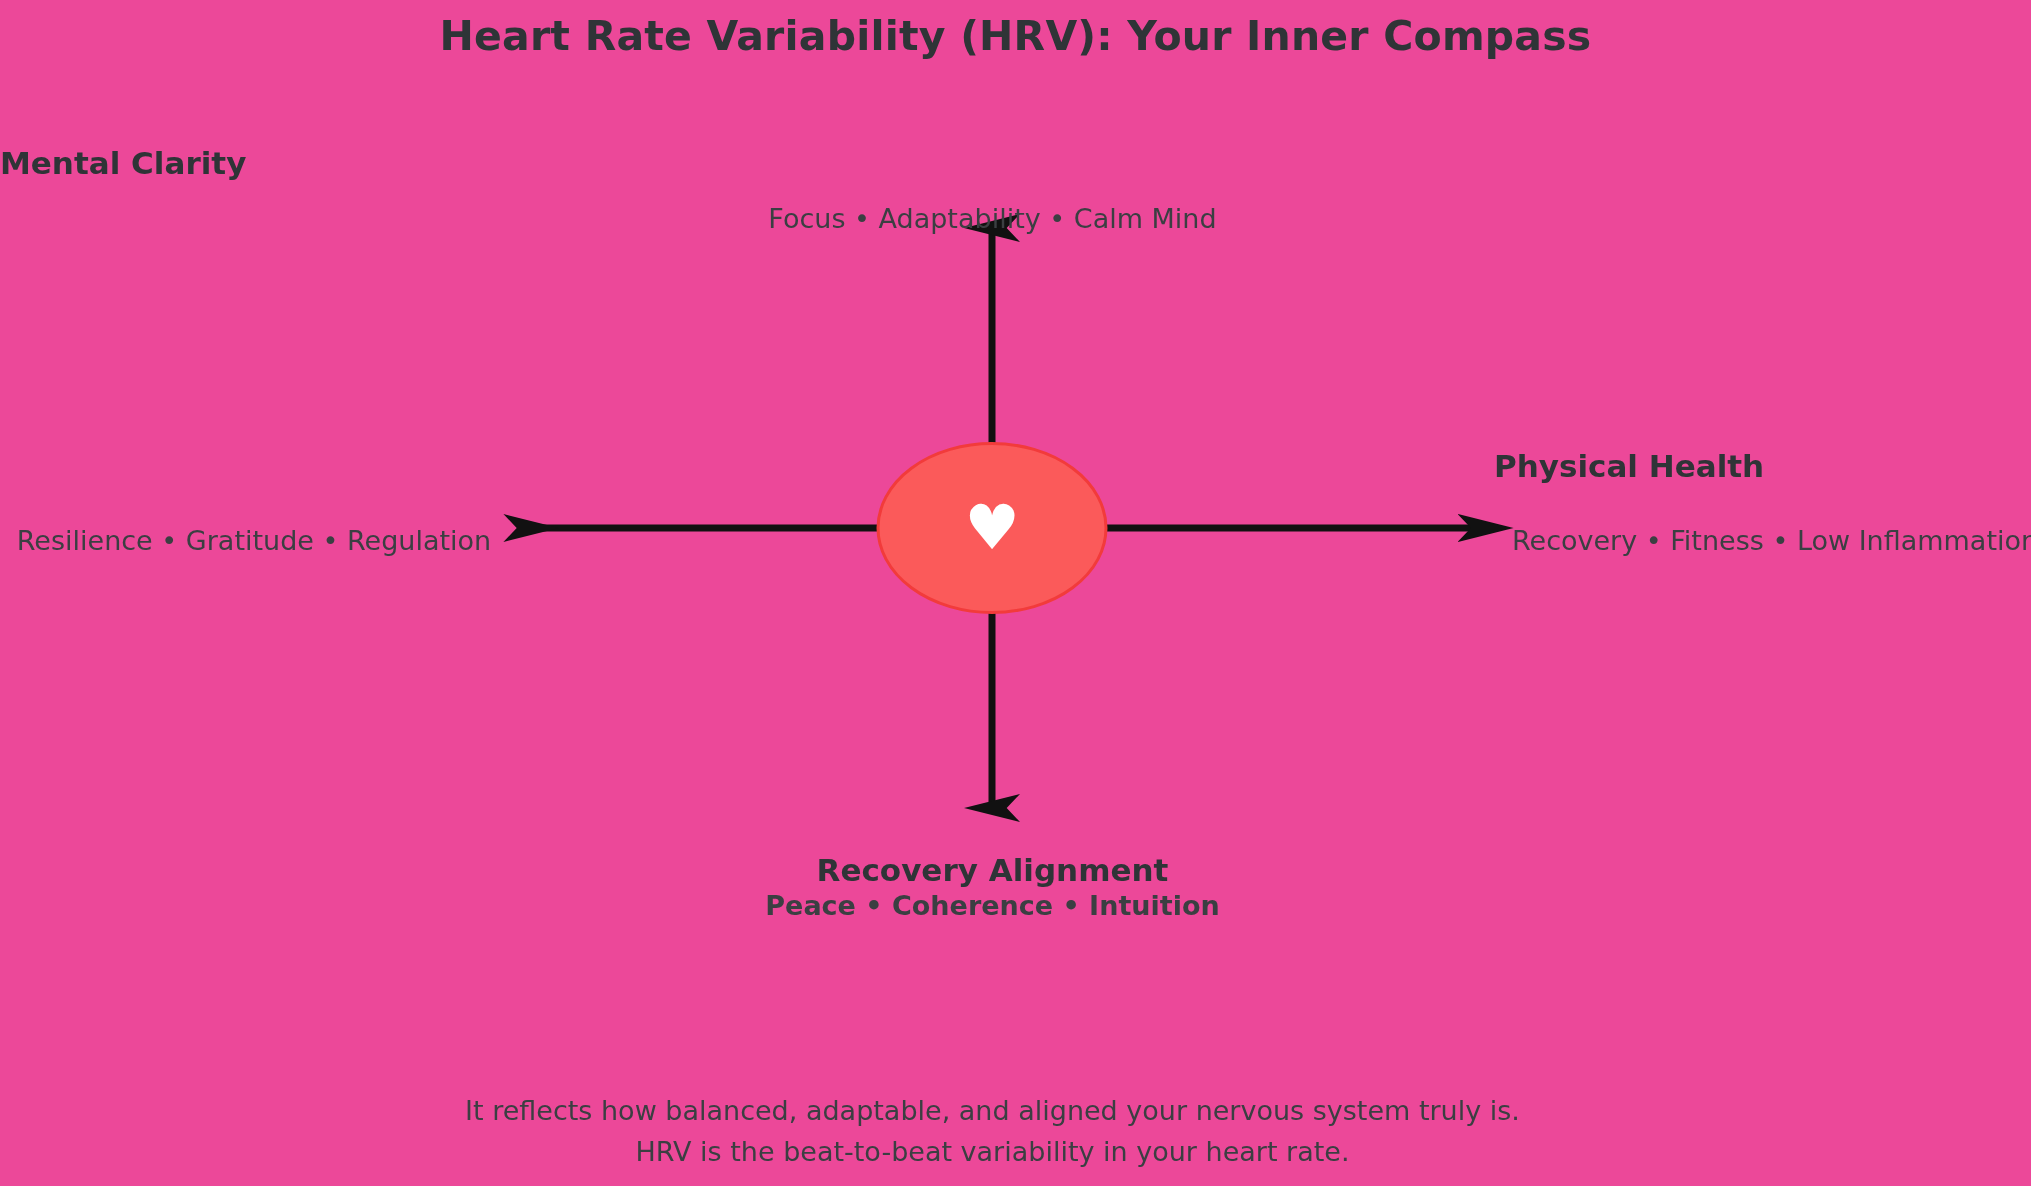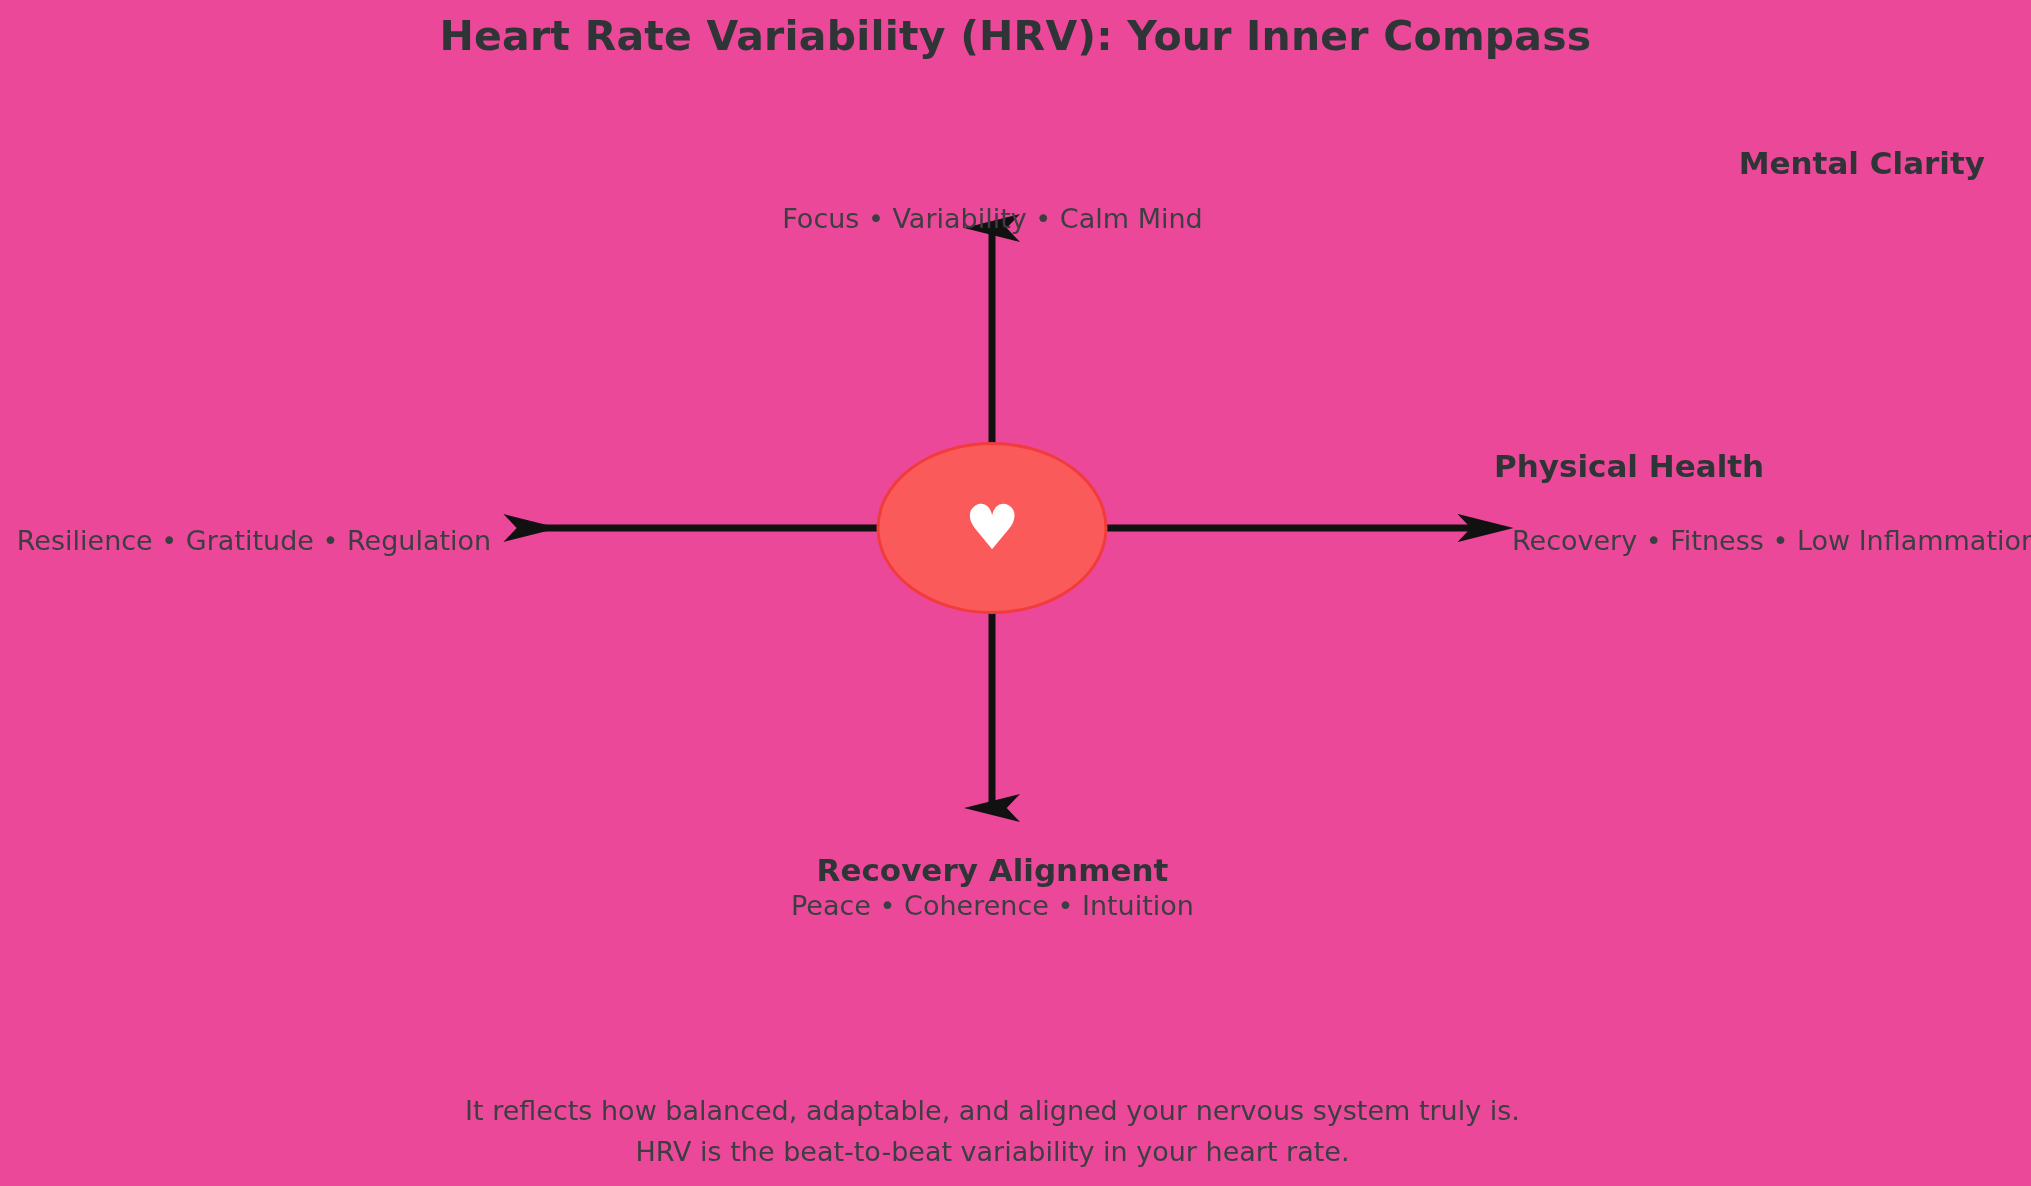--- a/index.html
+++ b/index.html
@@ -51,21 +51,21 @@
   .quad-sub {
     position: absolute;
     font-size: 27px;
     font-weight: normal;
     color: #3b3f42;
     white-space: nowrap;
   }
 
   
   #top-heading {
-    left: 0; top: 145px; width: 1985px; text-align: right;
+    left: 0; top: 145px; width: 1985px; text-align: left;
   }
   #top-sub {
     left: 0; top: 203px; width: 1985px; text-align: center;
   }
   
   #left-heading {
     left: 0; top: 448px; width: 508px; text-align: center;
   }
   #left-sub {
     left: 0; top: 525px; width: 508px; text-align: center;
@@ -75,21 +75,21 @@
     left: 1474px; top: 448px; text-align: left; margin-left: 20px;
   }
   #right-sub {
     left: 1512px; top: 525px; text-align: left;
   }
   
   #bottom-heading {
     left: 0; top: 852px; width: 1985px; text-align: center;
   }
   #bottom-sub {
-    left: 0; top: 890px; width: 1985px; text-align: center;
+    left: 0; top: 890px; width: 1985px; text-align: center; font-weight: bold;
   }
 
   
   #footer {
     position: absolute;
     left: 0;
     top: 1090px;
     width: 1985px;
     text-align: center;
     color: #3b3f42;
@@ -147,21 +147,21 @@
     <line x1="1106" y1="528" x2="1487" y2="528" stroke="#111111" stroke-width="7" marker-end="url(#arrow-right)"></line>
 
     <line x1="878" y1="528" x2="530" y2="528" stroke="#111111" stroke-width="7" marker-end="url(#arrow-left)"></line>
 
     <ellipse cx="992" cy="528" rx="114" ry="84.5" fill="#FB5A5A" stroke="#F23B3B" stroke-width="3"></ellipse>
   </svg>
 
   <div id="heart-glyph">♥</div>
 
   <div class="quad-heading" id="top-heading">Mental Clarity</div>
-  <div class="quad-sub" id="top-sub">Focus • Variability • Calm Mind</div>
+  <div class="quad-sub" id="top-sub">Focus • Adaptability • Calm Mind</div>
 
   <div class="quad-sub" id="left-sub">Resilience • Gratitude • Regulation</div>
 
   <div class="quad-heading" id="right-heading">Physical Health</div>
   <div class="quad-sub" id="right-sub">Recovery • Fitness • Low Inflammation</div>
 
   <div class="quad-heading" id="bottom-heading">Recovery Alignment</div>
   <div class="quad-sub" id="bottom-sub">Peace • Coherence • Intuition</div>
 
   <div id="footer">

